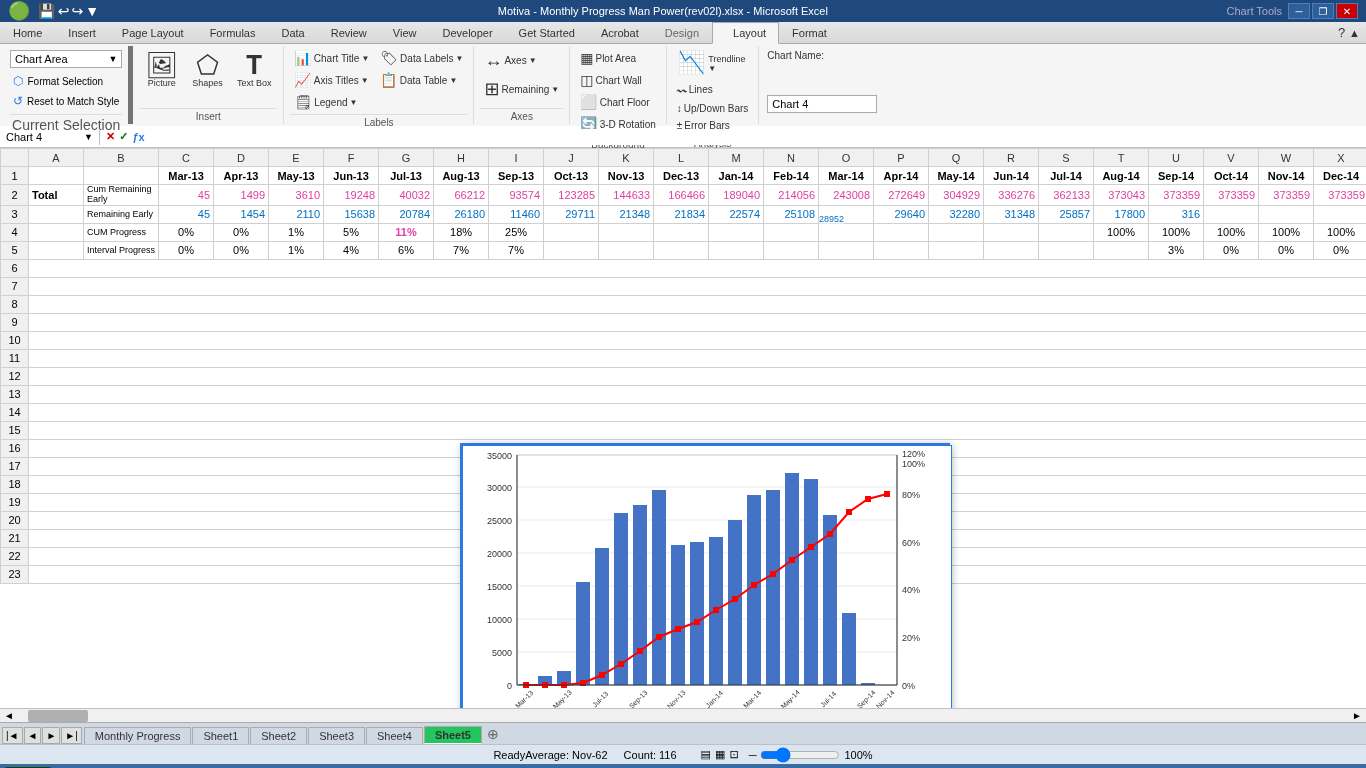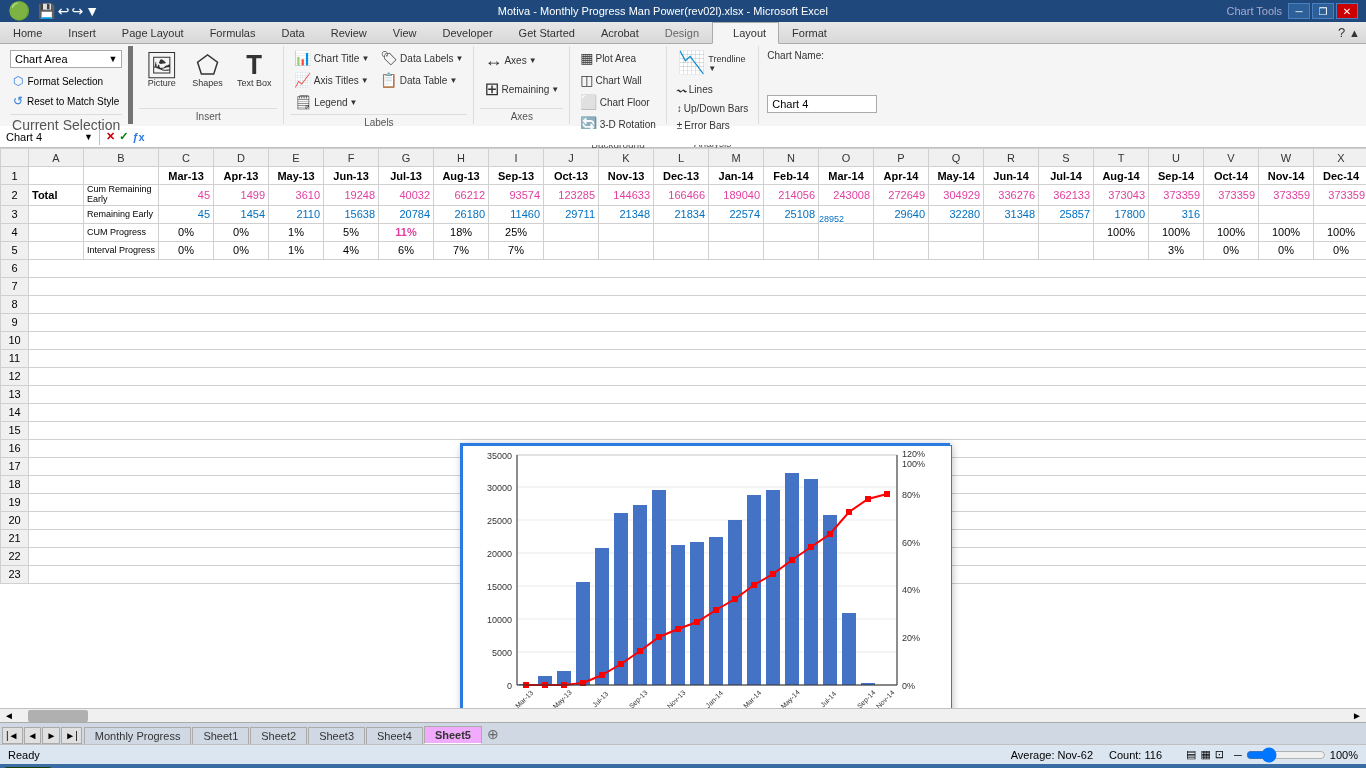--- a/index.html
+++ b/index.html
@@ -228,38 +228,38 @@
       box-shadow: 2px 2px 8px rgba(0,0,0,0.3);
     }
 
     
     .status-bar {
       height: 20px;
       background: #dce6f1;
       border-top: 1px solid #c0c0c0;
       display: flex;
       align-items: center;
-      justify-content: space-between;
+      justify-content: center;
       padding: 0 8px;
       font-size: 11px;
     }
     .status-left { display: flex; gap: 12px; }
     .status-right { display: flex; align-items: center; gap: 4px; }
     .sheet-tab {
       padding: 2px 10px;
       background: #d0d8e4;
       border: 1px solid #ababab;
       border-bottom: none;
       cursor: pointer;
       font-size: 11px;
       margin-right: 1px;
       color: #333;
     }
     .sheet-tab.active {
-      background: #f0abfc;
+      background: #22c55e;
       font-weight: bold;
       border-bottom: 1px solid white;
       margin-top: 17px;
     }
 
     
     .taskbar {
       height: 30px;
       background: linear-gradient(to bottom, #3a6ea5, #1f4e8c);
       display: flex;

